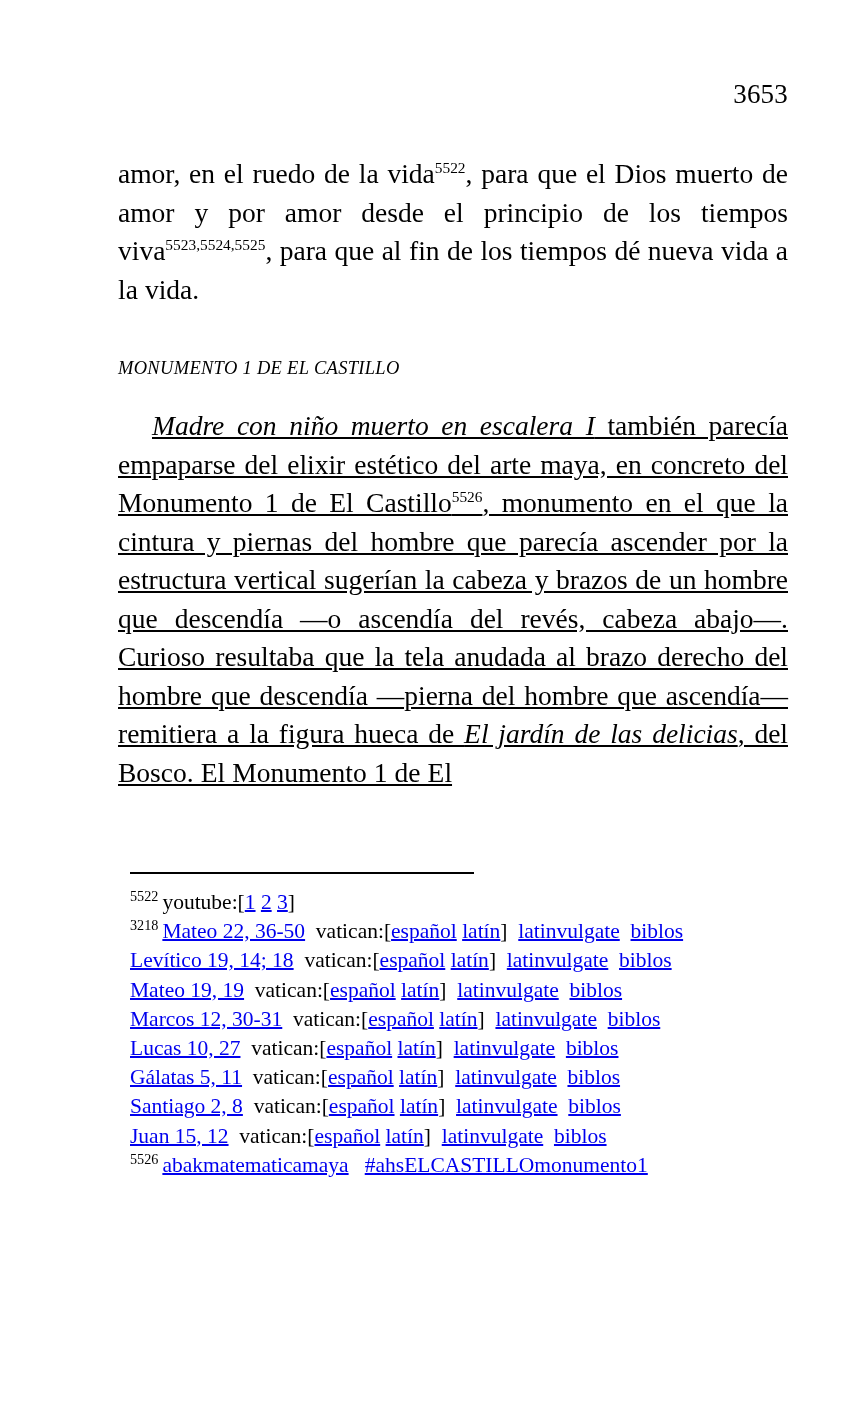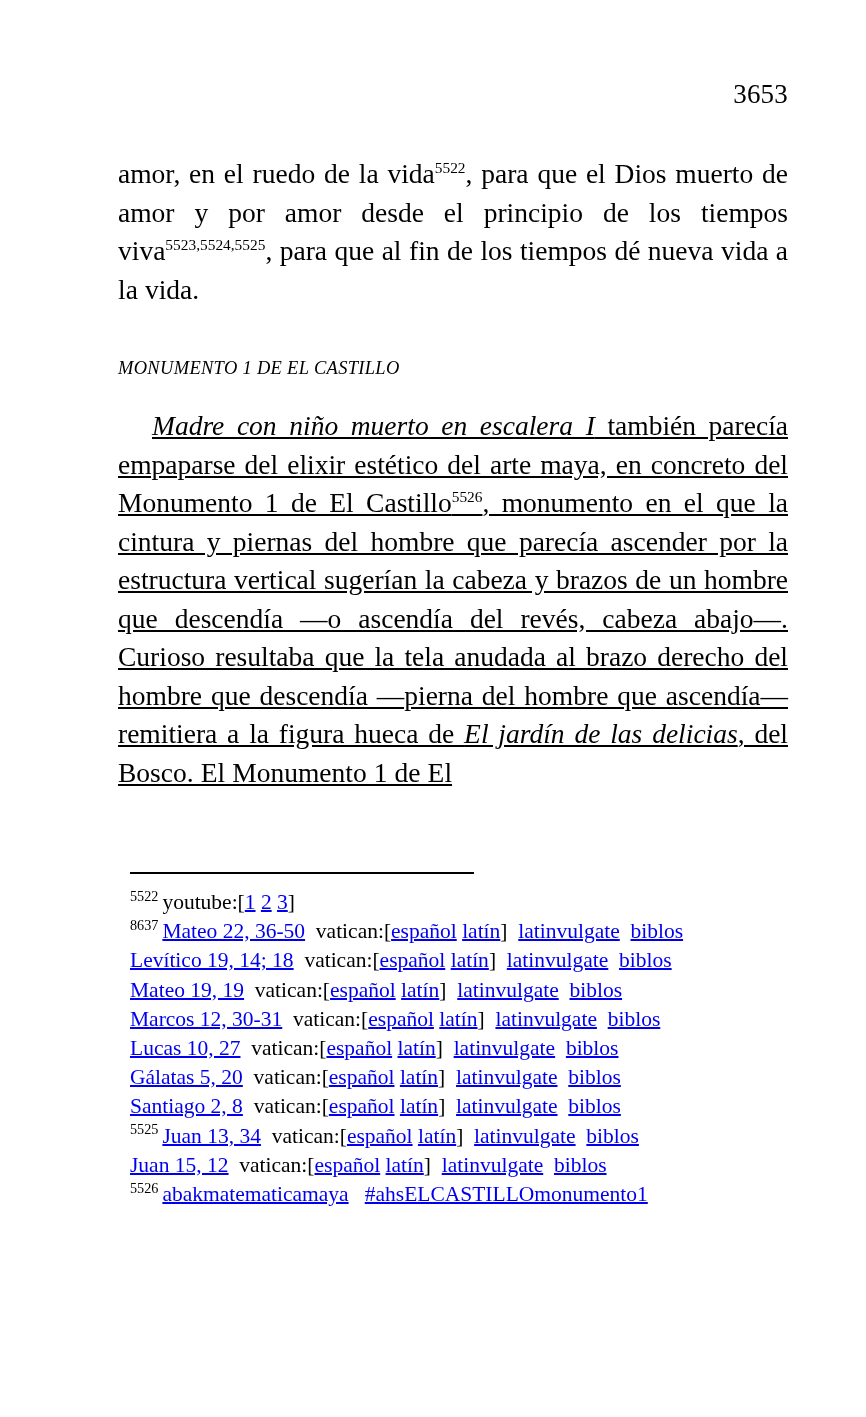--- a/index.html
+++ b/index.html
@@ -141,26 +141,25 @@
     <div class="gap-after-head"></div>
 
     <p class="body indented"><span class="it">Madre con niño muerto en escalera I</span><span> también parecía empaparse del elixir estético del arte maya, en concreto del Monumento 1 de El Castillo</span><sup class="ref">5526</sup><span>, monumento en el que la cintura y piernas del hombre que parecía ascender por la estructura vertical sugerían la cabeza y brazos de un hombre que descendía —o ascendía del revés, cabeza abajo—. Curioso resultaba que la tela anudada al brazo derecho del hombre que descendía —pierna del hombre que ascendía— remitiera a la figura hueca de </span><span class="it">El jardín de las delicias</span><span>, del Bosco. El Monumento 1 de El</span></p>
 
   </div>
 
   <div class="footnotes">
     <div class="fn-rule"></div>
     <div id="footnote-list">
         <div class="fn"><sup class="fnum">5522</sup><span>youtube:[</span><a class="lnk" href="#">1</a><span class="sep"> </span><a class="lnk" href="#">2</a><span class="sep"> </span><a class="lnk" href="#">3</a><span>]</span></div>
-        <div class="fn"><sup class="fnum">8637</sup><a class="lnk" href="#">Mateo 22, 36-50</a><span class="sep">  </span><span>vatican:[</span><a class="lnk" href="#">español</a><span class="sep"> </span><a class="lnk" href="#">latín</a><span>]</span><span class="sep">  </span><a class="lnk" href="#">latinvulgate</a><span class="sep">  </span><a class="lnk" href="#">biblos</a></div>
+        <div class="fn"><sup class="fnum">3218</sup><a class="lnk" href="#">Mateo 22, 36-50</a><span class="sep">  </span><span>vatican:[</span><a class="lnk" href="#">español</a><span class="sep"> </span><a class="lnk" href="#">latín</a><span>]</span><span class="sep">  </span><a class="lnk" href="#">latinvulgate</a><span class="sep">  </span><a class="lnk" href="#">biblos</a></div>
         <div class="fn"><a class="lnk" href="#">Levítico 19, 14; 18</a><span class="sep">  </span><span>vatican:[</span><a class="lnk" href="#">español</a><span class="sep"> </span><a class="lnk" href="#">latín</a><span>]</span><span class="sep">  </span><a class="lnk" href="#">latinvulgate</a><span class="sep">  </span><a class="lnk" href="#">biblos</a></div>
         <div class="fn"><a class="lnk" href="#">Mateo 19, 19</a><span class="sep">  </span><span>vatican:[</span><a class="lnk" href="#">español</a><span class="sep"> </span><a class="lnk" href="#">latín</a><span>]</span><span class="sep">  </span><a class="lnk" href="#">latinvulgate</a><span class="sep">  </span><a class="lnk" href="#">biblos</a></div>
         <div class="fn"><a class="lnk" href="#">Marcos 12, 30-31</a><span class="sep">  </span><span>vatican:[</span><a class="lnk" href="#">español</a><span class="sep"> </span><a class="lnk" href="#">latín</a><span>]</span><span class="sep">  </span><a class="lnk" href="#">latinvulgate</a><span class="sep">  </span><a class="lnk" href="#">biblos</a></div>
         <div class="fn"><a class="lnk" href="#">Lucas 10, 27</a><span class="sep">  </span><span>vatican:[</span><a class="lnk" href="#">español</a><span class="sep"> </span><a class="lnk" href="#">latín</a><span>]</span><span class="sep">  </span><a class="lnk" href="#">latinvulgate</a><span class="sep">  </span><a class="lnk" href="#">biblos</a></div>
-        <div class="fn"><a class="lnk" href="#">Gálatas 5, 20</a><span class="sep">  </span><span>vatican:[</span><a class="lnk" href="#">español</a><span class="sep"> </span><a class="lnk" href="#">latín</a><span>]</span><span class="sep">  </span><a class="lnk" href="#">latinvulgate</a><span class="sep">  </span><a class="lnk" href="#">biblos</a></div>
+        <div class="fn"><a class="lnk" href="#">Gálatas 5, 11</a><span class="sep">  </span><span>vatican:[</span><a class="lnk" href="#">español</a><span class="sep"> </span><a class="lnk" href="#">latín</a><span>]</span><span class="sep">  </span><a class="lnk" href="#">latinvulgate</a><span class="sep">  </span><a class="lnk" href="#">biblos</a></div>
         <div class="fn"><a class="lnk" href="#">Santiago 2, 8</a><span class="sep">  </span><span>vatican:[</span><a class="lnk" href="#">español</a><span class="sep"> </span><a class="lnk" href="#">latín</a><span>]</span><span class="sep">  </span><a class="lnk" href="#">latinvulgate</a><span class="sep">  </span><a class="lnk" href="#">biblos</a></div>
-        <div class="fn"><sup class="fnum">5525</sup><a class="lnk" href="#">Juan 13, 34</a><span class="sep">  </span><span>vatican:[</span><a class="lnk" href="#">español</a><span class="sep"> </span><a class="lnk" href="#">latín</a><span>]</span><span class="sep">  </span><a class="lnk" href="#">latinvulgate</a><span class="sep">  </span><a class="lnk" href="#">biblos</a></div>
         <div class="fn"><a class="lnk" href="#">Juan 15, 12</a><span class="sep">  </span><span>vatican:[</span><a class="lnk" href="#">español</a><span class="sep"> </span><a class="lnk" href="#">latín</a><span>]</span><span class="sep">  </span><a class="lnk" href="#">latinvulgate</a><span class="sep">  </span><a class="lnk" href="#">biblos</a></div>
         <div class="fn"><sup class="fnum">5526</sup><a class="lnk" href="#">abakmatematicamaya</a><span class="sep">   </span><a class="lnk" href="#">#ahsELCASTILLOmonumento1</a></div>
       </div>
   </div>
 
 </div>
 
 </body></html>

